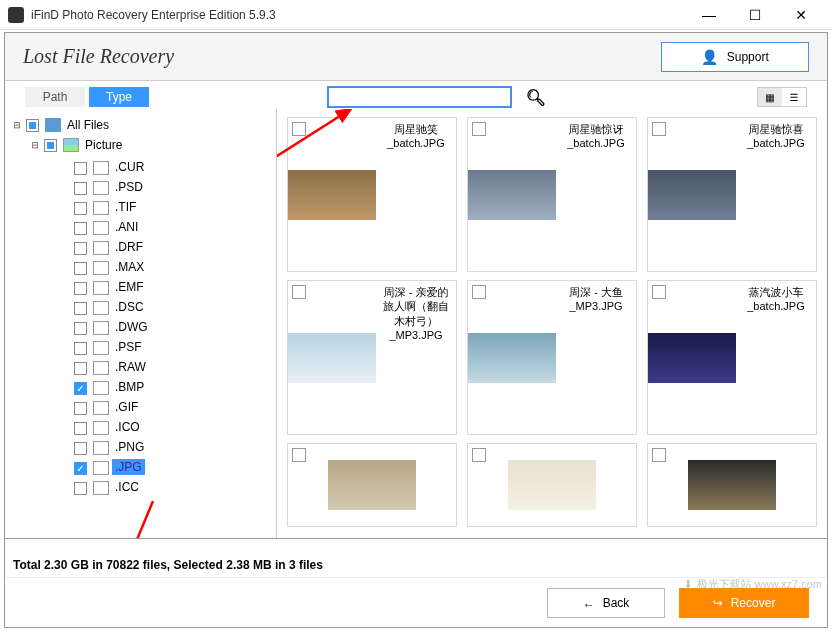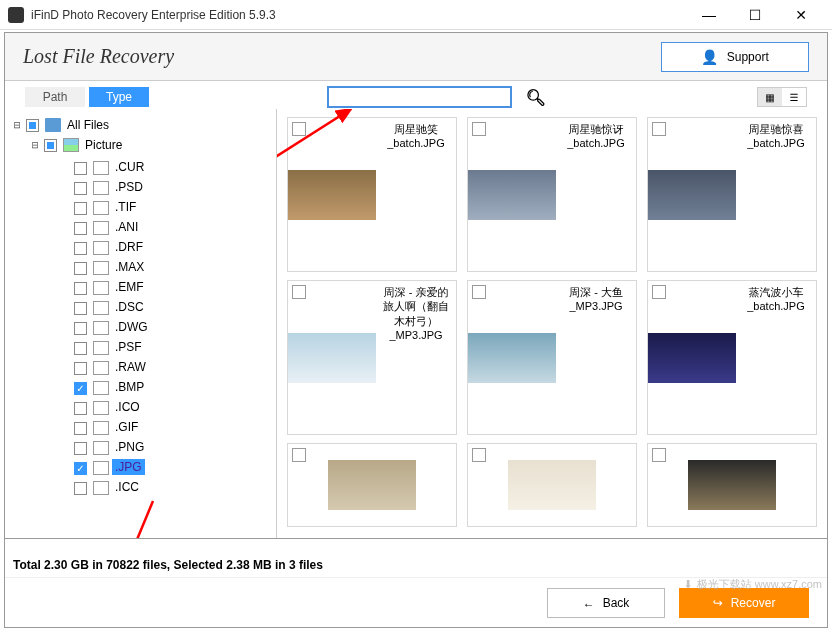--- a/index.html
+++ b/index.html
@@ -202,27 +202,27 @@
           <div class="tree-row d2">
             <span class="tree-toggle"></span>
             <span class="tree-check checked"></span>
             <span class="tree-icon file"></span>
             <span class="tree-label ">.BMP</span>
           </div>
           <div class="tree-row d2">
             <span class="tree-toggle"></span>
             <span class="tree-check "></span>
             <span class="tree-icon file"></span>
+            <span class="tree-label ">.GIF</span>
+          </div>
+          <div class="tree-row d2">
+            <span class="tree-toggle"></span>
+            <span class="tree-check "></span>
+            <span class="tree-icon file"></span>
             <span class="tree-label ">.ICO</span>
-          </div>
-          <div class="tree-row d2">
-            <span class="tree-toggle"></span>
-            <span class="tree-check "></span>
-            <span class="tree-icon file"></span>
-            <span class="tree-label ">.GIF</span>
           </div>
           <div class="tree-row d2">
             <span class="tree-toggle"></span>
             <span class="tree-check "></span>
             <span class="tree-icon file"></span>
             <span class="tree-label ">.PNG</span>
           </div>
           <div class="tree-row d2">
             <span class="tree-toggle"></span>
             <span class="tree-check checked"></span>

